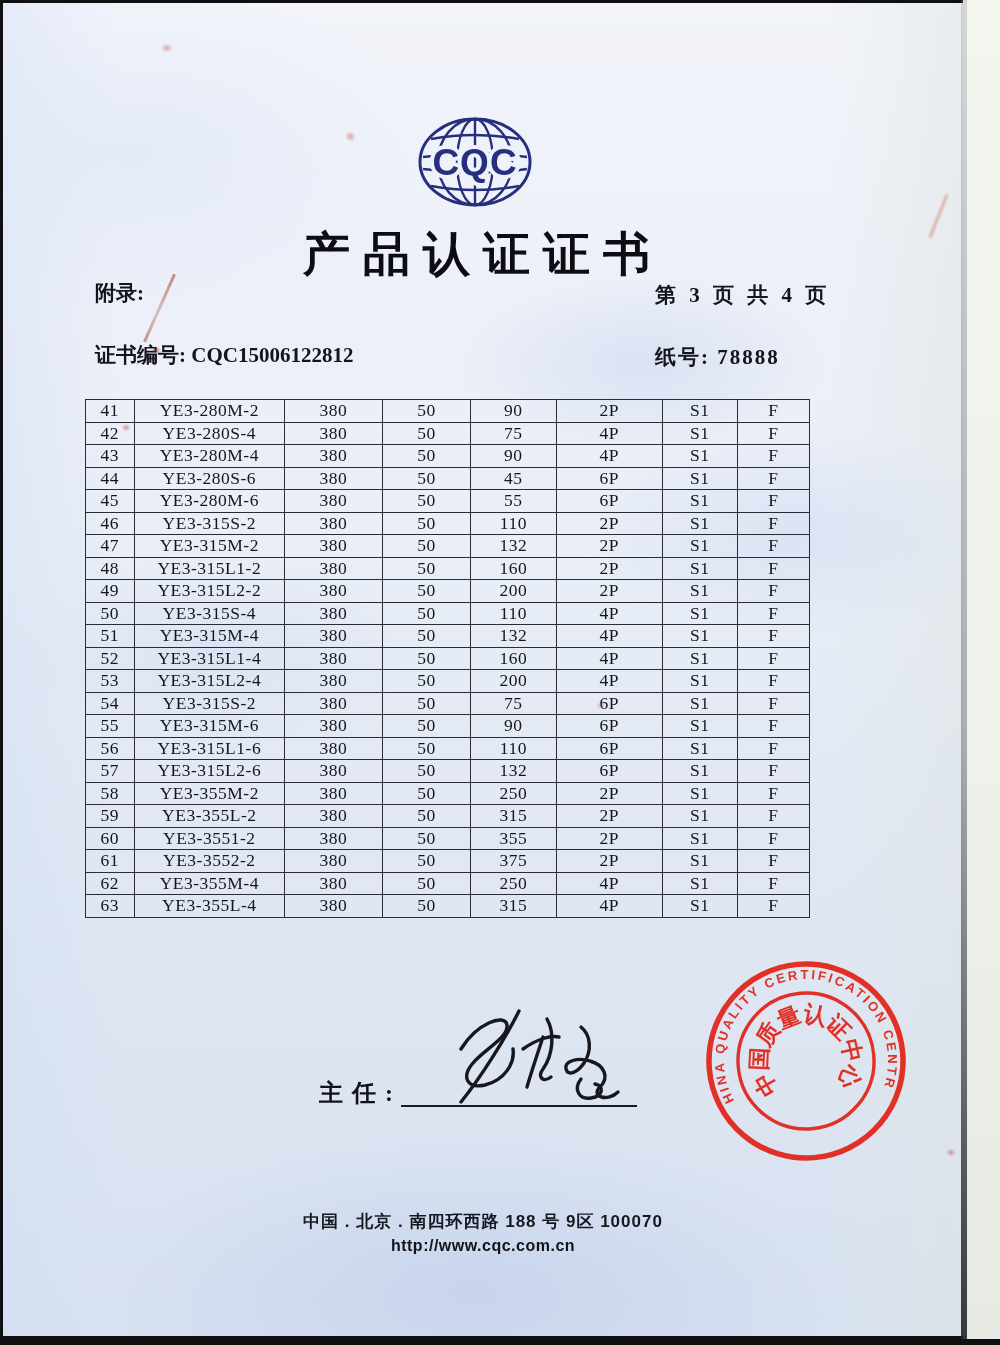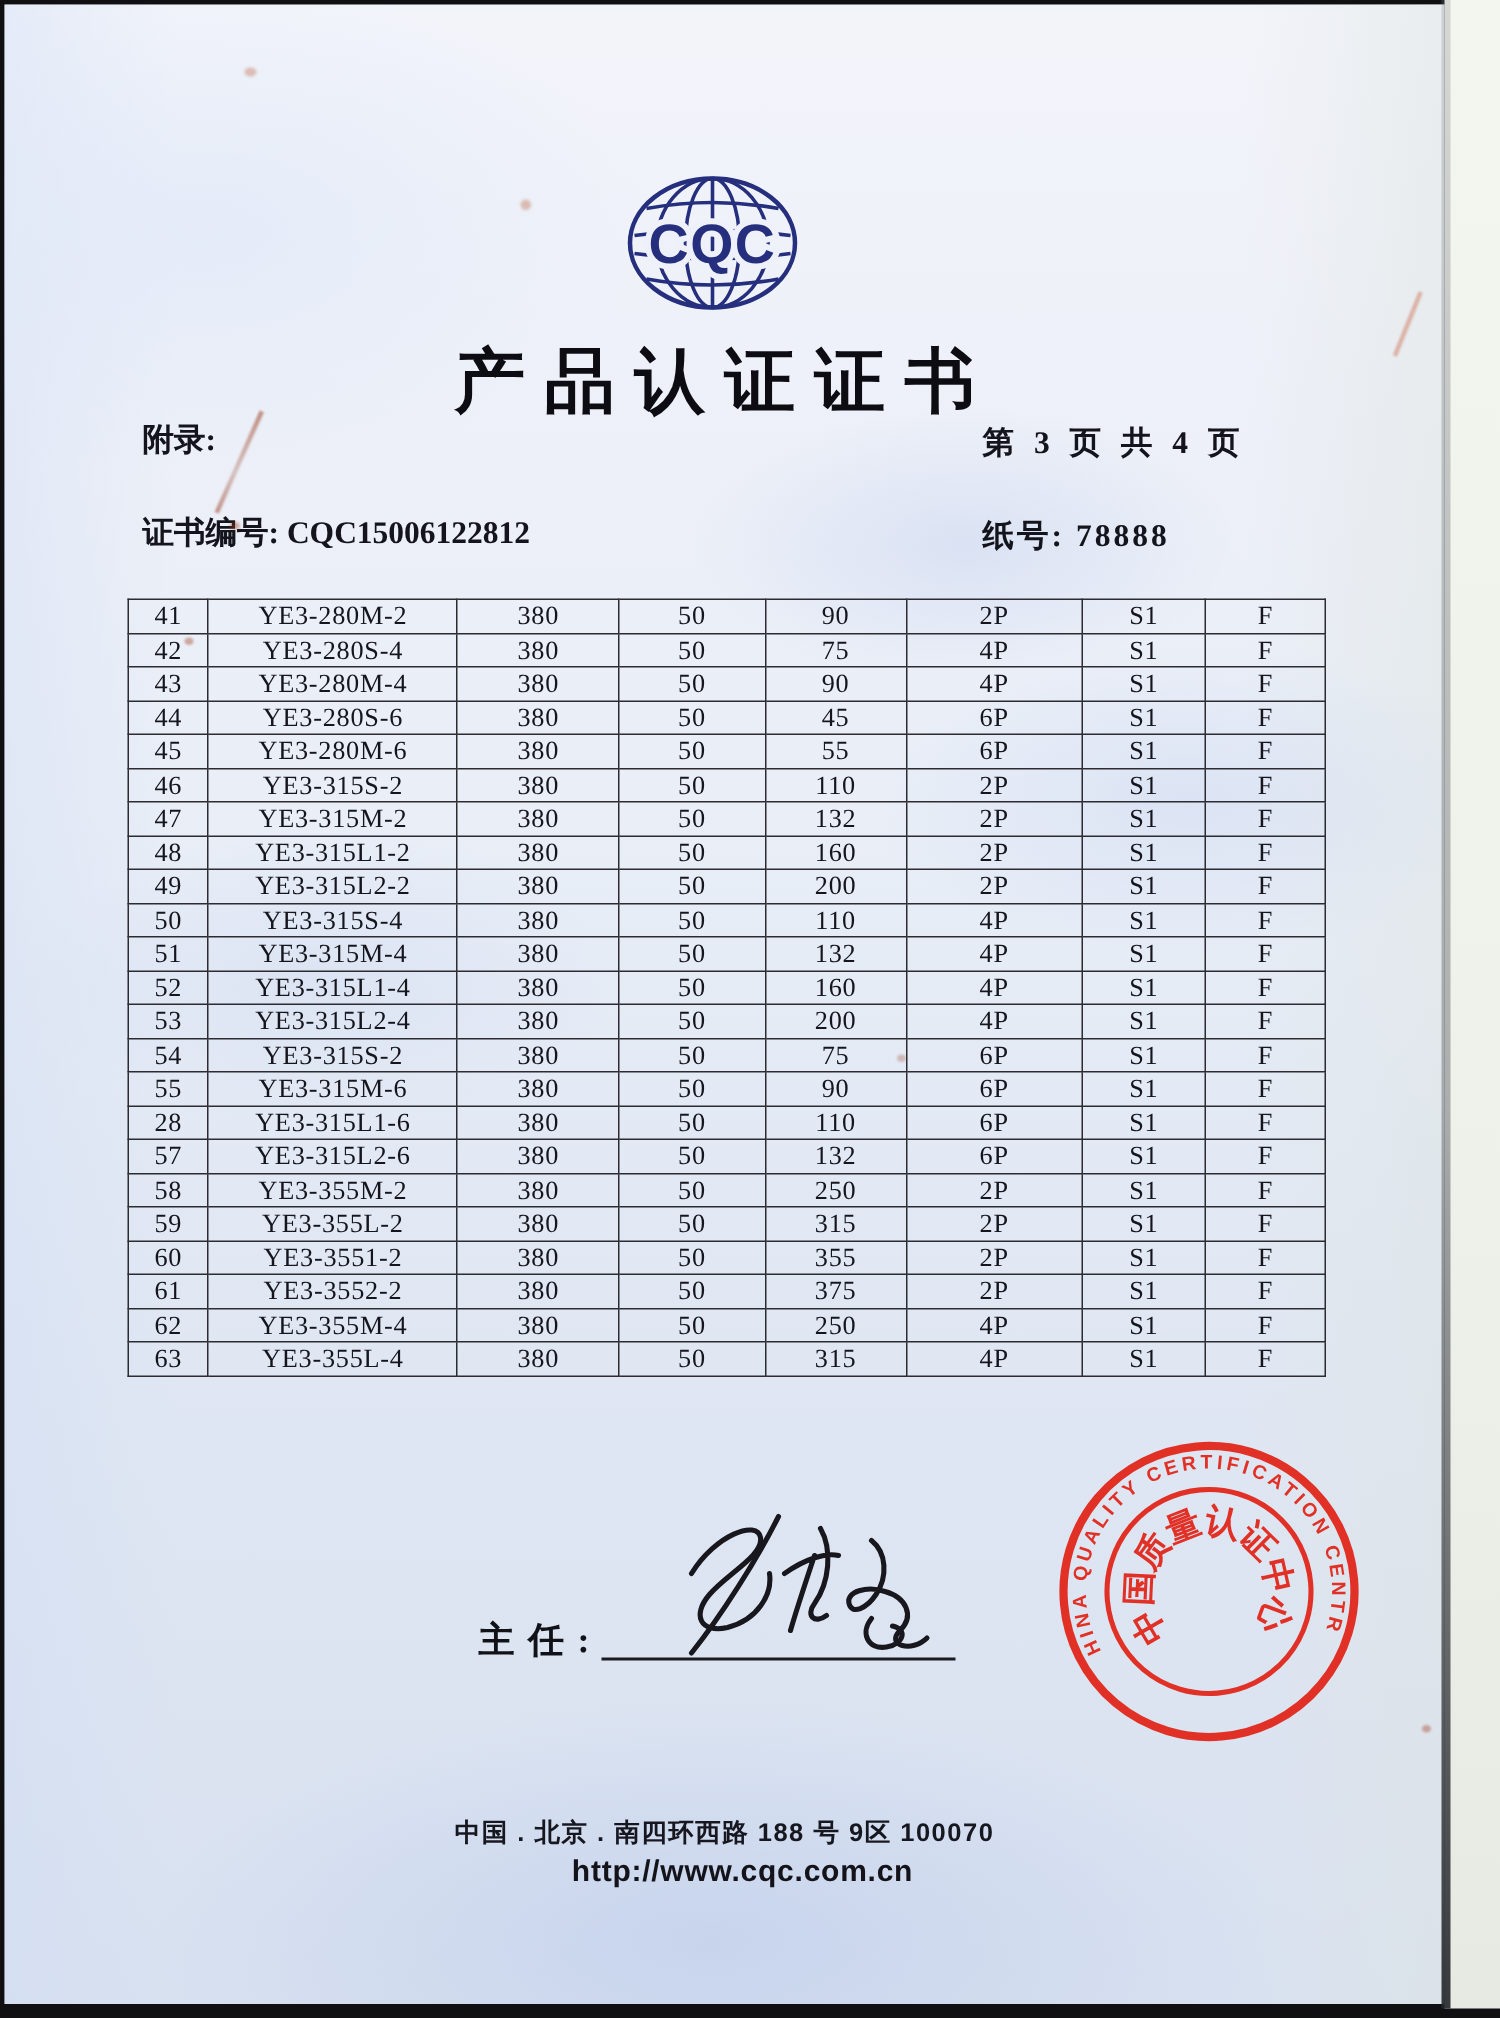--- a/index.html
+++ b/index.html
@@ -40,21 +40,21 @@
     text-align:center;font-size:47px;font-weight:bold;color:#0c0c12;
     letter-spacing:13px;font-family:"Liberation Serif", serif;
   }
   .hdr-label{position:absolute;font-weight:bold;color:#14141c;font-size:21px;white-space:nowrap;}
   .appendix{left:92px;top:276px;}
   .pageinfo{left:652px;top:278px;letter-spacing:4px;}
   .certno{left:92px;top:338px;}
   .paperno{left:652px;top:340px;letter-spacing:2px;}
   
   .spec-table{
-    position:absolute;left:82px;top:396px;width:799px;
+    position:absolute;left:82px;top:396px;width:725px;
     border-collapse:collapse;table-layout:fixed;
     font-size:17.5px;color:#15151d;
   }
   .spec-table td{
     border:1.6px solid #2b2b31;
     height:21.5px;padding:0;text-align:center;vertical-align:middle;
     overflow:hidden;white-space:nowrap;
     letter-spacing:.5px;
   }
   
@@ -72,21 +72,21 @@
     font-size:39px;font-weight:bold;color:#0e0e14;letter-spacing:9px;
   }
   .org-address{
     position:absolute;left:0;top:1207px;width:100%;text-align:center;
     font-family:"Liberation Sans", sans-serif;
     font-size:17px;font-weight:bold;color:#17171f;letter-spacing:1px;
   }
   .org-site{
     position:absolute;left:0;top:1234px;width:100%;text-align:center;
     font-family:"Liberation Sans", sans-serif;
-    font-size:20px;font-weight:bold;color:#131319;letter-spacing:.5px;padding-left:12px;
+    font-size:16px;font-weight:bold;color:#131319;letter-spacing:.5px;
   }
   
   .stain{position:absolute;pointer-events:none;}
   .stain-scratch{left:155px;top:268px;width:3px;height:74px;background:linear-gradient(180deg,rgba(160,60,28,.55),rgba(140,50,24,.25) 60%,rgba(150,55,26,.5));transform:rotate(24deg);filter:blur(.6px);}
   .stain-dot1{left:150px;top:345px;width:7px;height:5px;border-radius:50%;background:rgba(150,60,30,.4);filter:blur(1px);}
   .stain-dot2{left:160px;top:42px;width:8px;height:6px;border-radius:50%;background:rgba(190,90,55,.35);filter:blur(1px);}
   .stain-dot3{left:344px;top:130px;width:7px;height:7px;border-radius:50%;background:rgba(185,85,50,.35);filter:blur(1px);}
   .stain-streak{left:934px;top:190px;width:3px;height:46px;background:rgba(200,90,55,.4);transform:rotate(22deg);filter:blur(.8px);}
   .stain-dot4{left:120px;top:422px;width:6px;height:5px;border-radius:50%;background:rgba(160,60,30,.4);filter:blur(.8px);}
   .stain-dot5{left:948px;top:1150px;width:6px;height:5px;border-radius:50%;background:rgba(170,60,40,.4);filter:blur(.8px);}
@@ -281,21 +281,21 @@
           <td>55</td>
           <td>YE3-315M-6</td>
           <td>380</td>
           <td>50</td>
           <td>90</td>
           <td>6P</td>
           <td>S1</td>
           <td>F</td>
         </tr>
         <tr>
-          <td>28</td>
+          <td>56</td>
           <td>YE3-315L1-6</td>
           <td>380</td>
           <td>50</td>
           <td>110</td>
           <td>6P</td>
           <td>S1</td>
           <td>F</td>
         </tr>
         <tr>
           <td>57</td>

